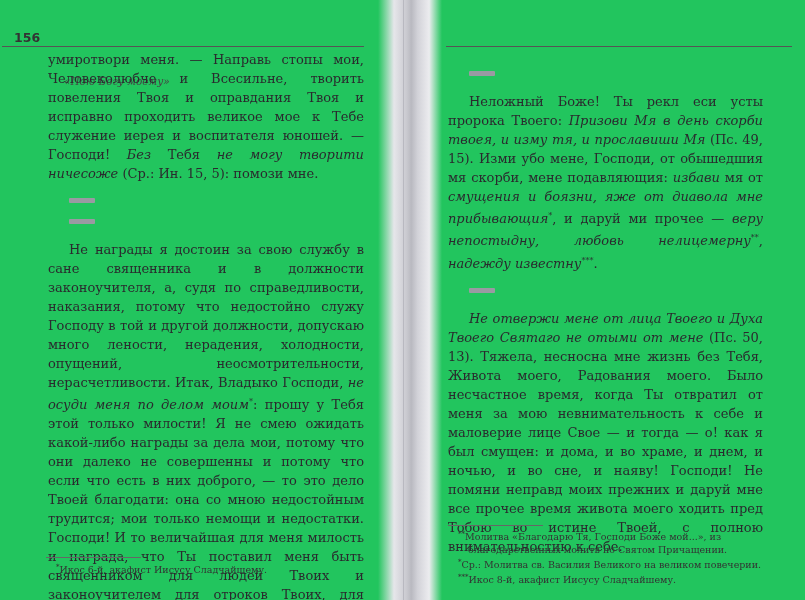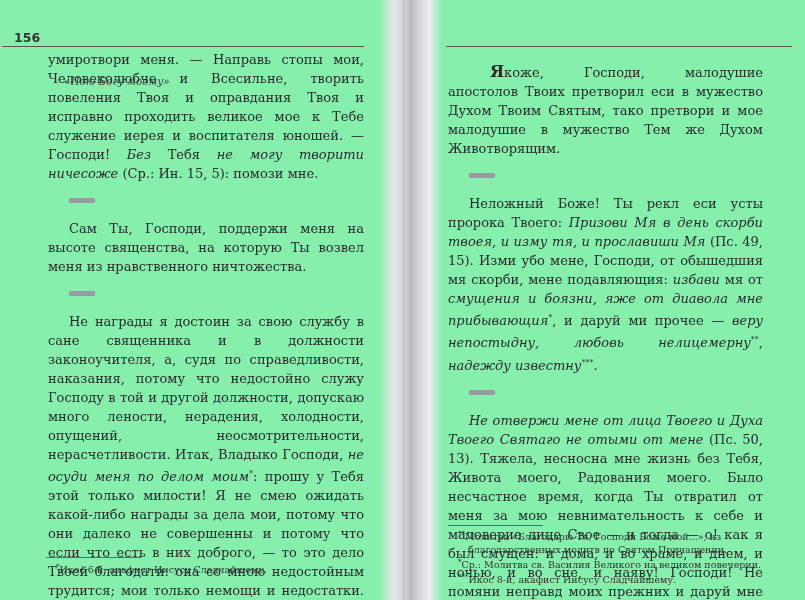--- a/index.html
+++ b/index.html
@@ -3,21 +3,21 @@
 <meta charset="utf-8">
 <style>
   html, body { margin: 0; padding: 0; }
   body {
     width: 805px; height: 600px; overflow: hidden; position: relative;
     background: #f4f4f6;
     font-family: "DejaVu Serif", serif;
     color: #2a2a2e;
   }
   .spread { position: absolute; inset: 0; display: flex; }
-  .page { position: relative; height: 600px; background: #86efac; }
+  .page { position: relative; height: 600px; background: #22c55e; }
   .page.left { width: 400px; }
   .page.right { width: 405px; }
   .spine {
     position: absolute; left: 378px; top: 0; width: 64px; height: 600px;
     background: linear-gradient(to right,
       rgba(250,250,252,0) 0%, #e6e6ea 25%, #c9c9cf 45%, #b9b9c0 52%,
       #d2d2d8 62%, #ececef 80%, rgba(250,250,252,0) 100%);
     pointer-events: none;
   }
   .spine-line { position: absolute; left: 403px; top: 0; width: 1px; height: 600px; background: #a8a8b0; opacity: .6; }
@@ -67,36 +67,34 @@
 <div class="spread">
   <div class="page left">
     <div class="header">
       <span class="num">156</span>
       <span class="title">«Пою Богу моему»</span>
     </div>
     <div class="rule"></div>
     <div class="text">
       <p><span>умиротвори меня. — Направь стопы мои, Человеколюбче и Всесильне, творить повеления Твоя и оправдания Твоя и исправно проходить великое мое к Тебе служение иерея и воспитателя юношей. — Господи! </span><em>Без</em><span> Тебя </span><em>не могу творити ничесоже</em><span> (Ср.: Ин. 15, 5): помози мне.</span></p>
       <div class="sep"></div>
-      <p class="indent"><span>Сам Ты, Господи, поддержи меня на высоте священства, на которую Ты возвел меня из нравственного ничтожества.</span></p>
       <div class="sep"></div>
       <p class="indent"><span>Не награды я достоин за свою службу в сане священника и в должности законоучителя, а, судя по справедливости, наказания, потому что недостойно служу Господу в той и другой должности, допускаю много лености, нерадения, холодности, опущений, неосмотрительности, нерасчетливости. Итак, Владыко Господи, </span><em>не осуди меня по делом моим</em><sup style="font-size: 8px;">*</sup><span>: прошу у Тебя этой только милости! Я не смею ожидать какой-либо награды за дела мои, потому что они далеко не совершенны и потому что если что есть в них доброго, — то это дело Твоей благодати: она со мною недостойным трудится; мои только немощи и недостатки. Господи! И то величайшая для меня милость и награда, что Ты поставил меня быть священником для людей Твоих и законоучителем для отроков Твоих, для детей Твоих. Соделай меня, Владыко, способным проходить великое Тебе сие служение и не посрами меня, при прохождении его, по грехам моим; но </span></p>
     </div>
     <div class="fn-rule"></div>
     <div class="footnotes">
       <div class="fn"><sup>*</sup><span>Икос 6-й, акафист Иисусу Сладчайшему.</span></div>
     </div>
   </div>
 
   <div class="page right">
     <div class="rule"></div>
     <div class="text">
       <div class="heading">
       </div>
-      <p style="text-indent:42px"><span class="dropcap">Я</span><span>коже, Господи, малодушие апостолов Твоих претворил еси в мужество Духом Твоим Святым, тако претвори и мое малодушие в мужество Тем же Духом Животворящим.</span></p>
       <div class="sep"></div>
       <p class="indent"><span>Неложный Боже! Ты рекл еси усты пророка Твоего: </span><em>Призови Мя в день скорби твоея, и изму тя, и прославиши Мя</em><span> (Пс. 49, 15). Изми убо мене, Господи, от обышедшия мя скорби, мене подавляющия: </span><em>избави</em><span> мя от </span><em>смущения и боязни, яже от диавола мне прибывающия</em><sup style="font-size: 8px;">*</sup><span>, и даруй ми прочее — </span><em>веру непостыдну, любовь нелицемерну</em><sup style="font-size: 8px;">**</sup><span>, </span><em>надежду известну</em><sup style="font-size: 8px;">***</sup><span>.</span></p>
       <div class="sep"></div>
       <p class="indent"><em>Не отвержи мене от лица Твоего и Духа Твоего Святаго не отыми от мене</em><span> (Пс. 50, 13). Тяжела, несносна мне жизнь без Тебя, Живота моего, Радования моего. Было несчастное время, когда Ты отвратил от меня за мою невнимательность к себе и маловерие лице Свое — и тогда — о! как я был смущен: и дома, и во храме, и днем, и ночью, и во сне, и наяву! Господи! Не помяни неправд моих прежних и даруй мне все прочее время живота моего ходить пред Тобою во истине Твоей, с полною внимательностию к себе.</span></p>
 
     </div>
     <div class="fn-rule"></div>
     <div class="footnotes">
       <div class="fn"><sup>**</sup><span>Молитва «Благодарю Тя, Господи Боже мой...», из благодарственных молитв по Святом Причащении.</span></div>
       <div class="fn"><sup>*</sup><span>Ср.: Молитва св. Василия Великого на великом повечерии.</span></div>

